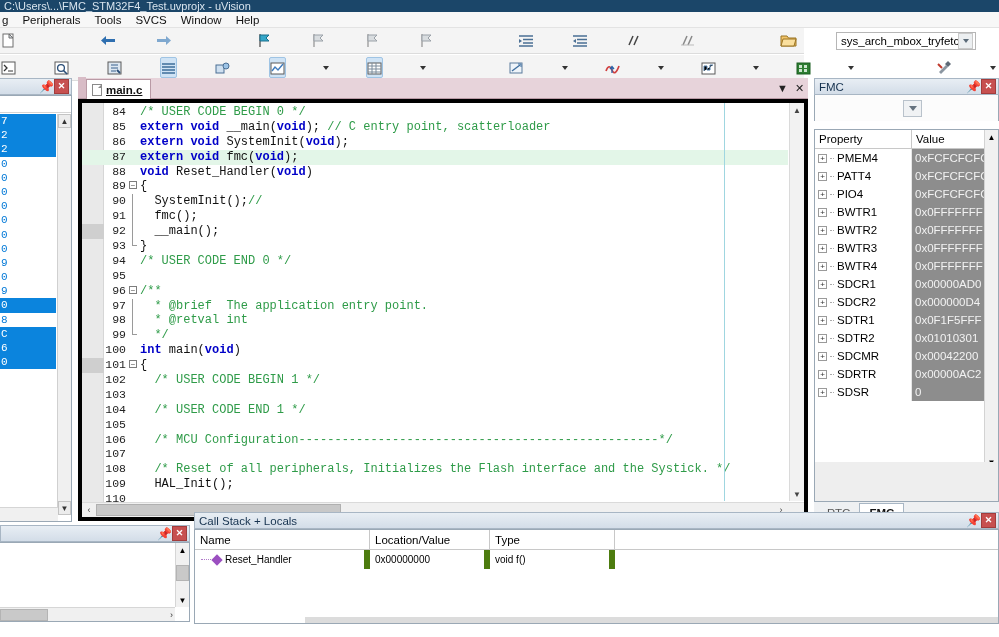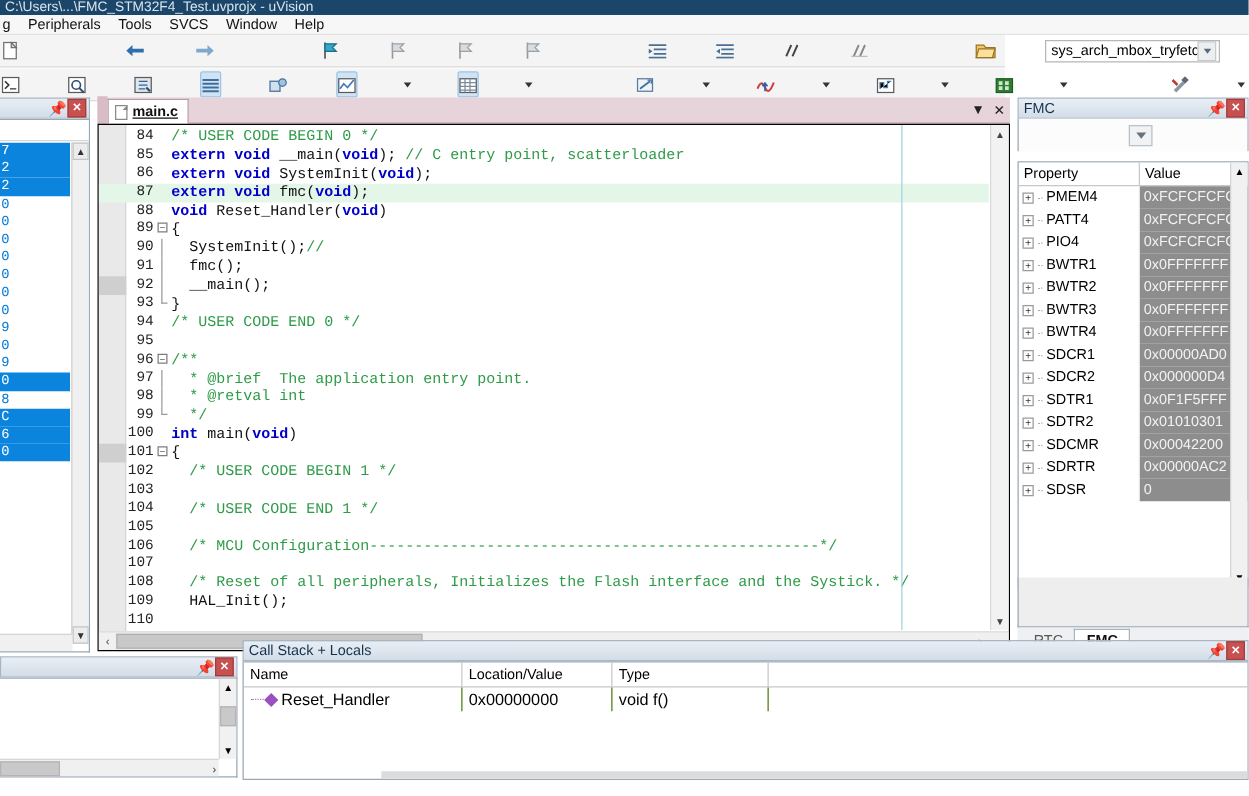--- a/index.html
+++ b/index.html
@@ -133,21 +133,21 @@
   .tab .docicon:after {
     content: ""; position: absolute; right: -1px; top: -1px;
     border-left: 4px solid transparent; border-bottom: 4px solid #8a8a8a;
   }
   .tab .label { text-decoration: underline; font-weight: bold; color: #111; }
   .tabstrip .tabspacer { flex: 1; }
   .tab-ctrl { width: 17px; height: 20px; display: inline-flex; align-items: center; justify-content: center; font-size: 11px; color: #222; }
 
   .codearea {
     position: absolute; left: 0; top: 21px; width: 730px; height: 422px;
-    background: #ffffff; border: 1px solid #000000; overflow: hidden; padding-left: 36px;
+    background: #ffffff; border: 4px solid #000000; overflow: hidden; padding-left: 36px;
   }
   .margin-bp {
     position: absolute; left: 0; top: 0; width: 22px; bottom: 0;
     background: #e9e9e9; border-right: 1px solid #d6d6d6;
   }
   .codelines {
     position: absolute; left: 0; top: 2px; right: 16px; bottom: 16px;
     font-family: "Liberation Mono", monospace; font-size: 12px; line-height: 14.9px;
   }
   .cl { height: 14.9px; white-space: pre; position: relative; }
@@ -277,21 +277,21 @@
 
   
   .cspanel { position: absolute; left: 194px; top: 512px; width: 805px; height: 100px; }
   .csbody {
     position: absolute; left: 0; top: 17px; width: 805px; height: 95px;
     background: #fff; border: 1px solid #9aa8b5; overflow: hidden;
   }
   .cs-hdr { display: flex; height: 20px; border-bottom: 1px solid #c8c8c8; }
   .cs-hdr div { border-right: 1px solid #c8c8c8; line-height: 20px; padding-left: 5px; font-size: 11.5px; }
   .cs-row { display: flex; height: 19px; }
-  .cs-row div { border-right: 1px solid #4d7c0f; line-height: 19px; padding-left: 5px; font-size: 13px; }
+  .cs-row div { border-right: 6px solid #4d7c0f; line-height: 19px; padding-left: 5px; font-size: 10px; }
   .cs-c1 { width: 175px; } .cs-c2 { width: 120px; } .cs-c3 { width: 125px; }
   .cs-name { display: flex; align-items: center; gap: 4px; padding-left: 18px !important; }
   .diamond {
     width: 8px; height: 8px; background: #9b4fc0; transform: rotate(45deg); flex: none;
   }
   .cs-tree { position: absolute; left: 6px; top: 9px; width: 10px; border-top: 1px dotted #b07ac9; }
   .cs-bottomstrip {
     position: absolute; left: 110px; bottom: 0; width: 695px; height: 6px; background: #dcdcdc;
   }
 </style>

